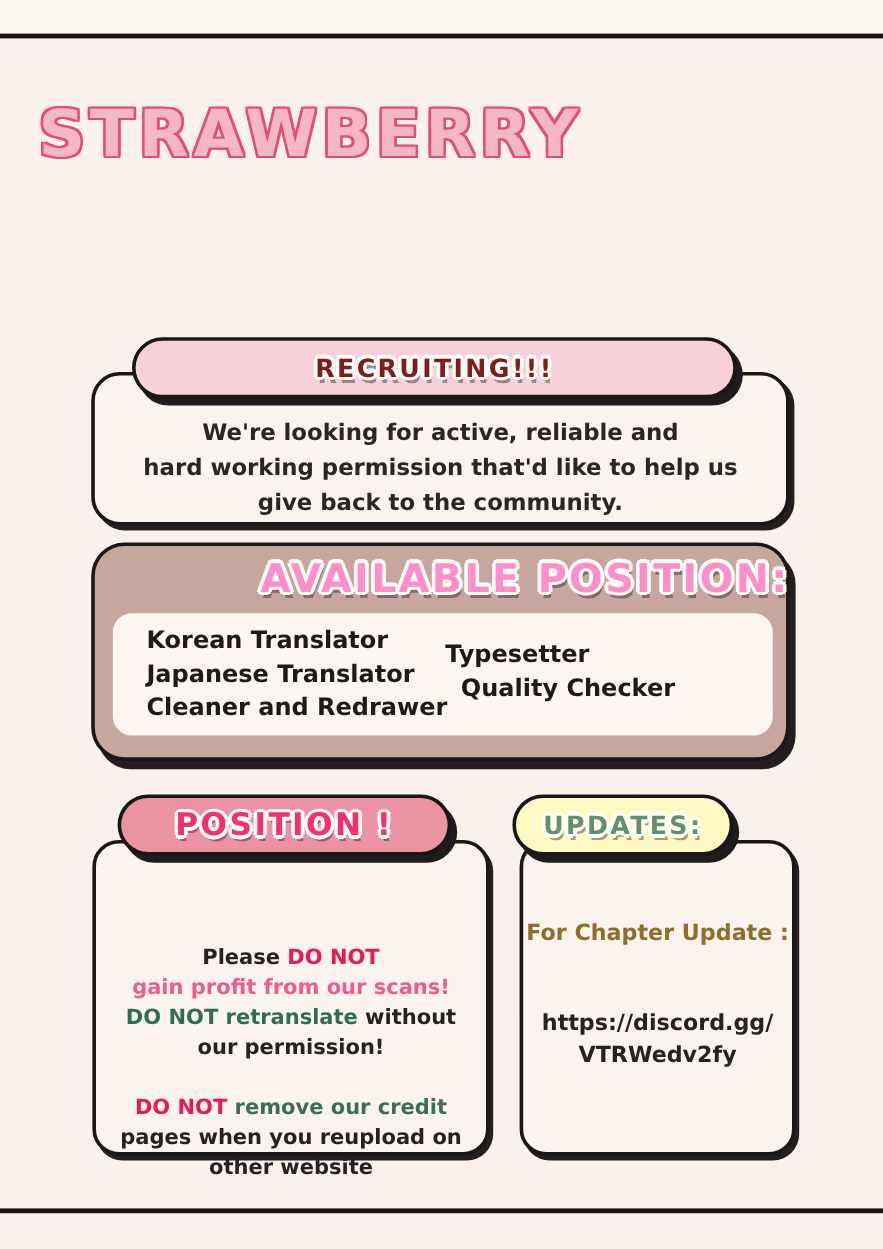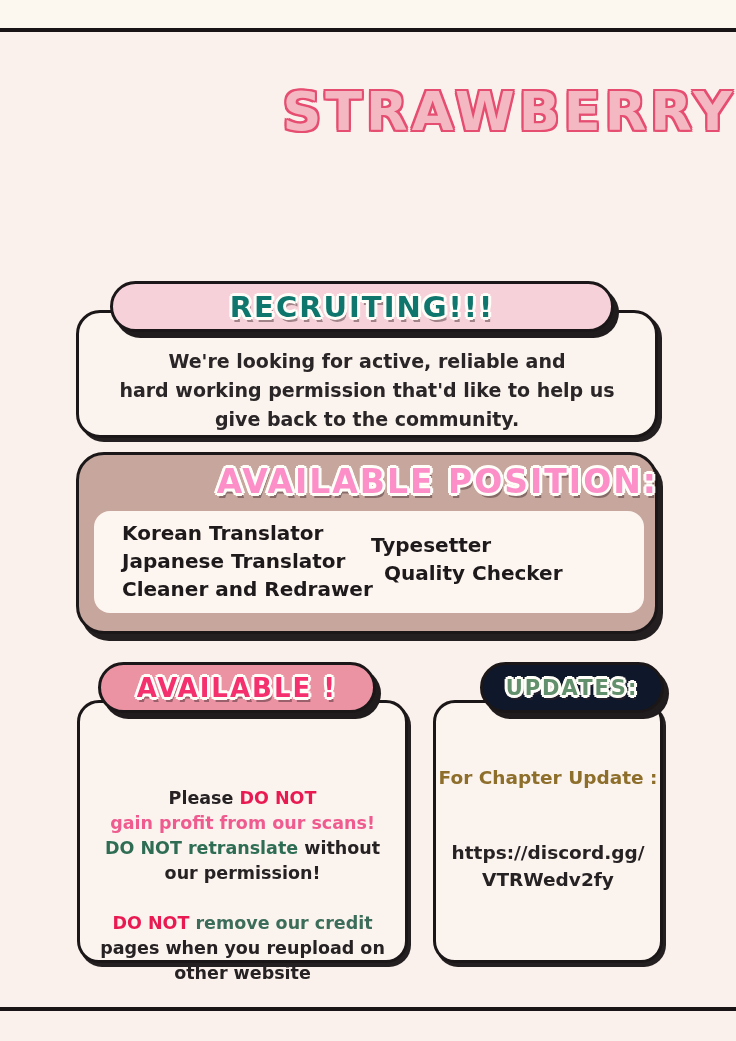--- a/index.html
+++ b/index.html
@@ -29,30 +29,31 @@
     background: #191415;
   }
   .divider.top { top: 28px; }
   .divider.bottom { top: 1007px; }
 
   
   .title {
     position: absolute;
     left: 0; top: 74px;
     width: 736px;
-    text-align: right;
+    text-align: left;
     font-size: 54px;
     line-height: 76px;
     letter-spacing: 4px;
     color: #f4b8c2;
     text-shadow:
       2px 0 0 #e64e71, -2px 0 0 #e64e71,
       0 2px 0 #e64e71, 0 -2px 0 #e64e71,
       2px 2px 0 #e64e71, -2px 2px 0 #e64e71,
       2px -2px 0 #e64e71, -2px -2px 0 #e64e71;
+    padding-left: 32px;
   }
 
   
   .bubble {
     text-shadow:
       3px 0 0 #fffdf8, -3px 0 0 #fffdf8,
       0 3px 0 #fffdf8, 0 -3px 0 #fffdf8,
       2px 2px 0 #fffdf8, -2px 2px 0 #fffdf8,
       2px -2px 0 #fffdf8, -2px -2px 0 #fffdf8,
       2px 5px 0 rgba(55, 35, 40, 0.45);
@@ -75,23 +76,23 @@
     z-index: 1;
   }
 
   
   .recruit-pill {
     left: 110px; top: 281px;
     width: 504px; height: 51px;
     background: #f7d1da;
   }
   .recruit-header {
-    font-size: 29px;
-    letter-spacing: 2px;
-    color: #0f766e;
+    font-size: 21px;
+    letter-spacing: 2px;
+    color: #7f1d1d;
   }
   .recruit-box {
     left: 76px; top: 310px;
     width: 582px; height: 128px;
     background: #fbf3ee;
     border-radius: 24px;
     box-shadow: 4px 4px 0 #241f20;
   }
   .recruit-body {
     position: absolute;
@@ -166,23 +167,23 @@
     text-align: center;
     font-size: 17.5px;
     line-height: 25px;
     z-index: 3;
     margin-top: 48px;
   }
   .att-body .gap { height: 25px; }
 
   
   .upd-pill {
-    left: 480px; top: 662px;
+    left: 427px; top: 662px;
     width: 184px; height: 51px;
-    background: #0f172a;
+    background: #fef9c3;
   }
   .upd-header {
     font-size: 21px;
     letter-spacing: 2px;
     color: #63906c;
   }
   .upd-box {
     left: 433px; top: 700px;
     width: 230px; height: 263px;
     background: #fbf3ee;
@@ -240,21 +241,21 @@
       <div>Korean Translator</div>
       <div>Japanese Translator</div>
       <div>Cleaner and Redrawer</div>
     </div>
   <div class="pos-col right">
       <div>Typesetter</div>
       <div>Quality Checker</div>
     </div>
 
   <div class="pill att-pill">
-    <span class="bubble att-header">AVAILABLE !</span>
+    <span class="bubble att-header">POSITION !</span>
   </div>
   <div class="panel att-box"></div>
   <div class="att-body">
       <div><span style="color: rgb(38, 34, 35);">Please </span><span style="color: rgb(233, 26, 81);">DO NOT</span></div>
       <div><span style="color: rgb(239, 91, 143);">gain profit from our scans!</span></div>
       <div><span style="color: rgb(46, 109, 84);">DO NOT retranslate</span><span style="color: rgb(38, 34, 35);"> without</span></div>
       <div><span style="color: rgb(38, 34, 35);">our permission!</span></div>
       <div class="gap"></div>
       <div><span style="color: rgb(233, 26, 81);">DO NOT </span><span style="color: rgb(60, 109, 90);">remove our credit</span></div>
       <div><span style="color: rgb(38, 34, 35);">pages when you reupload on</span></div>

